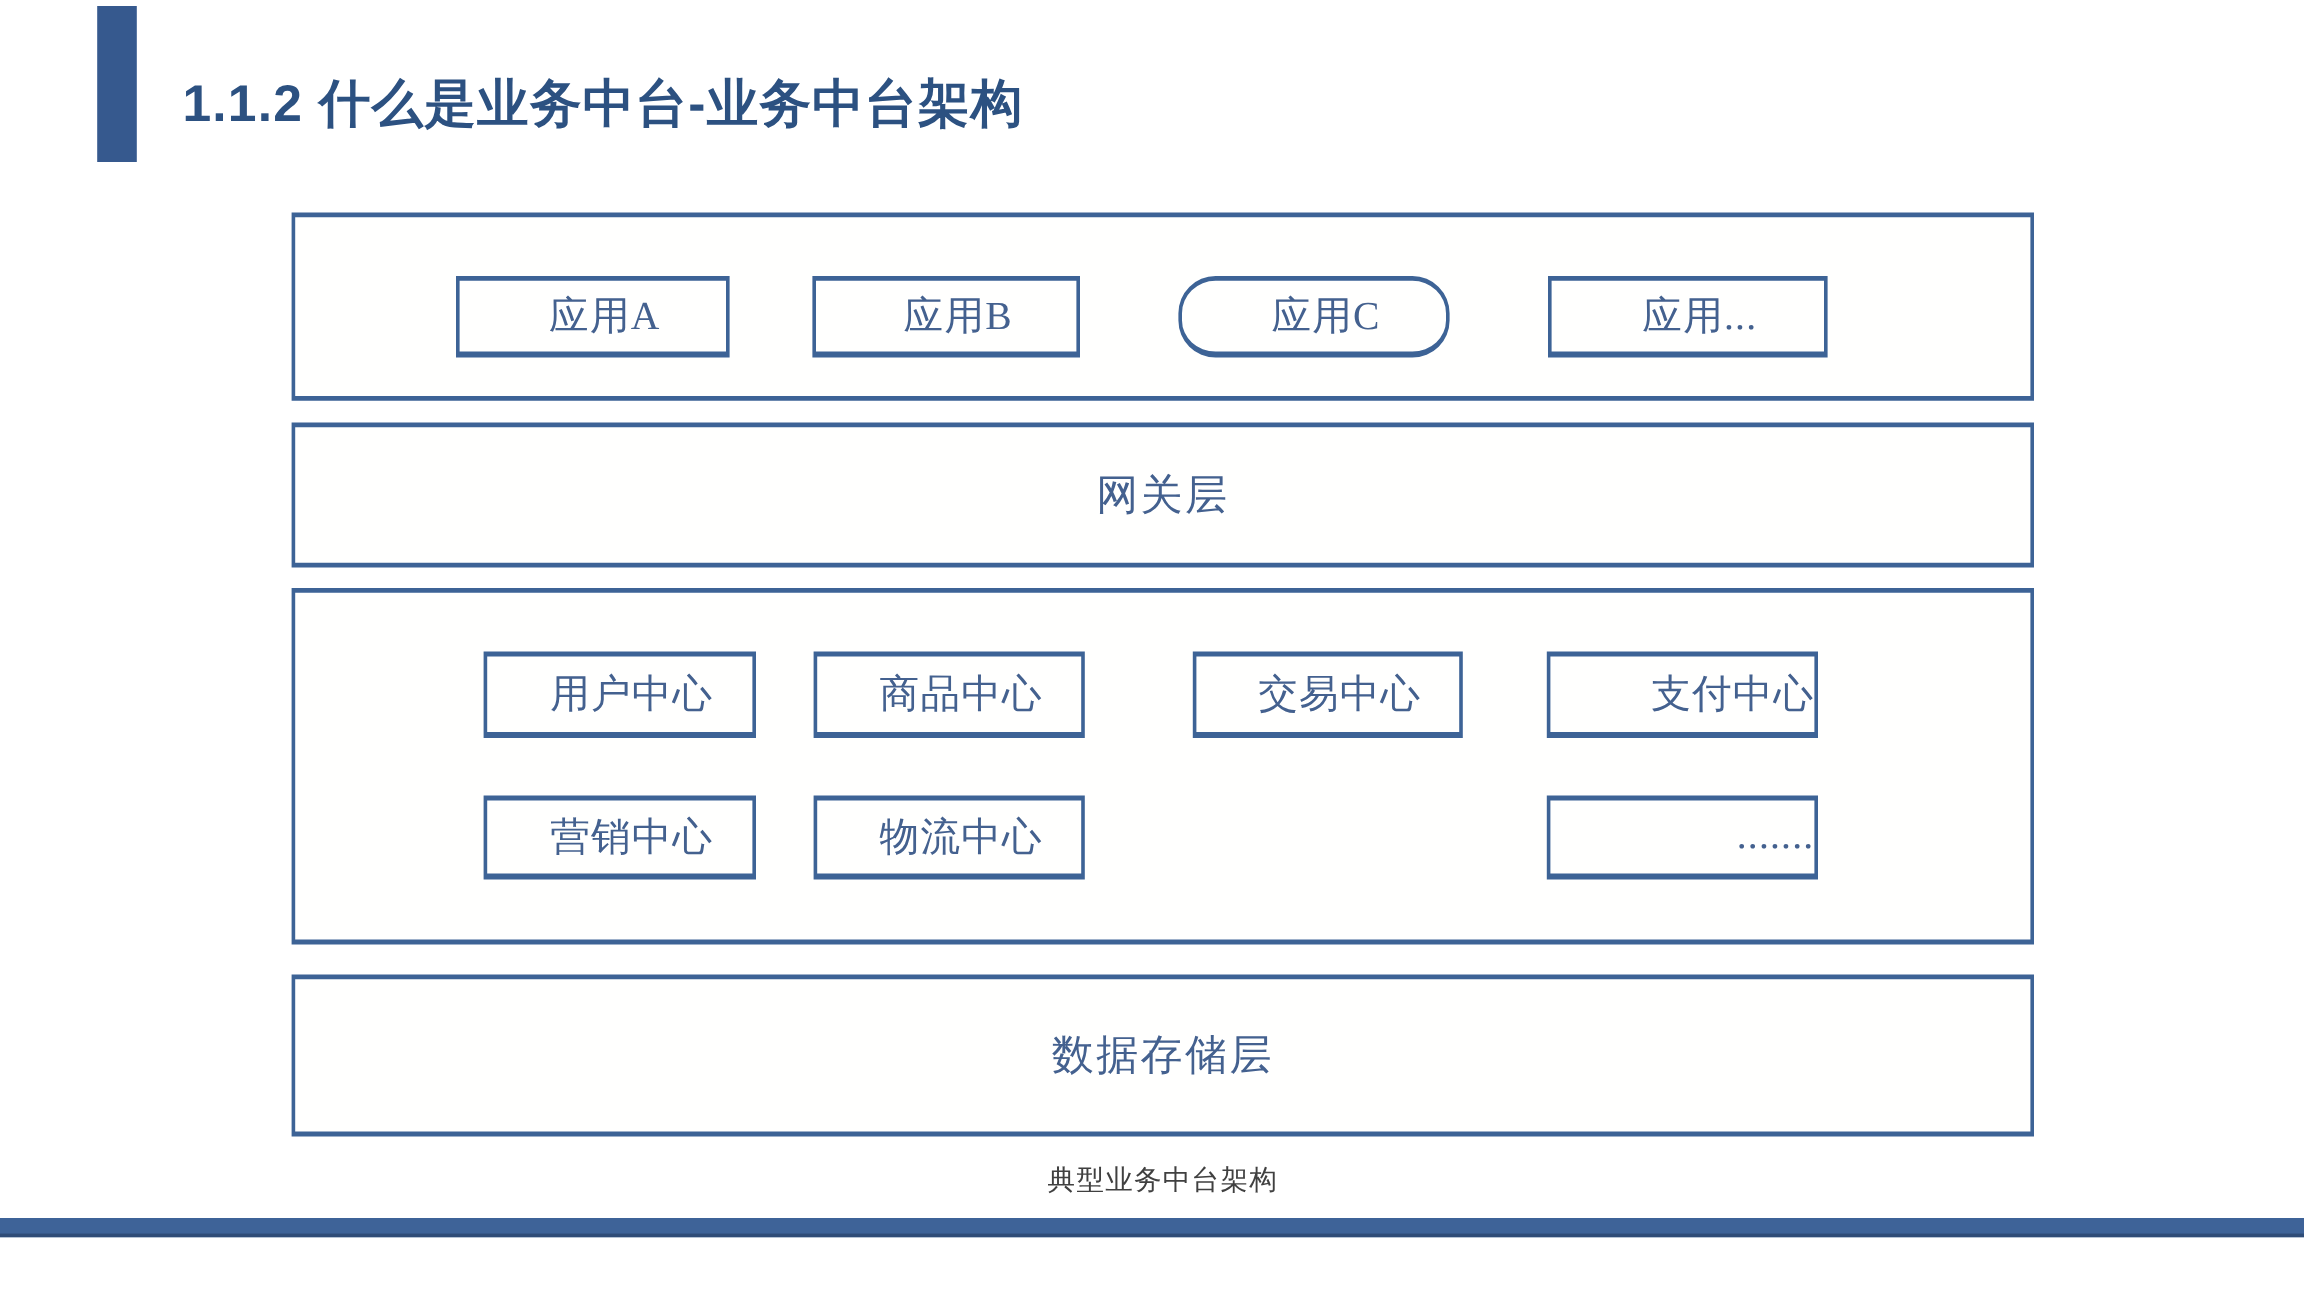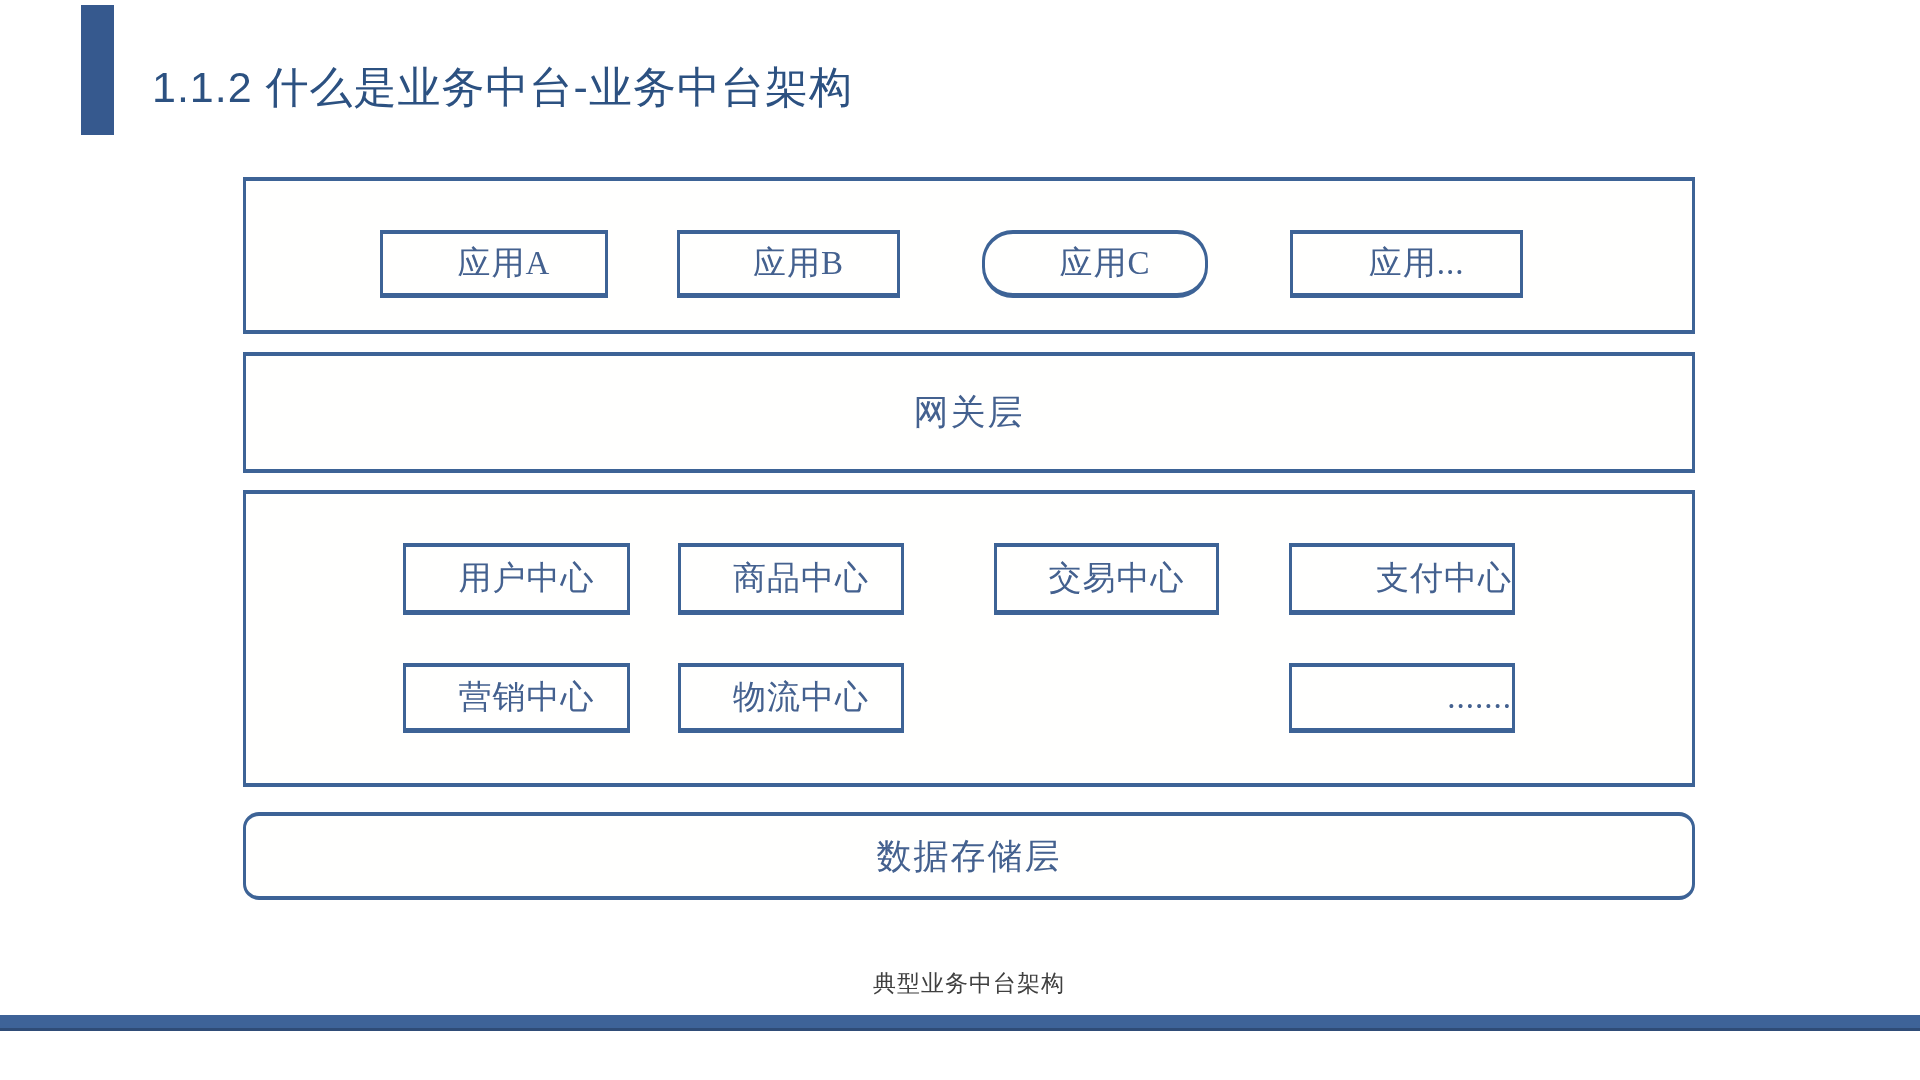--- a/index.html
+++ b/index.html
@@ -21,42 +21,42 @@
     top: 5px;
     width: 33px;
     height: 130px;
     background: #36598E;
   }
   .page-title {
     position: absolute;
     left: 152px;
     top: 64px;
     font-family: "Liberation Sans", sans-serif;
-    font-weight: normal;
+    font-weight: bold;
     font-size: 43px;
     line-height: 1.1;
     color: #2C5181;
     letter-spacing: 1px;
     white-space: nowrap;
   }
 
   
   .layer {
     position: absolute;
     left: 243px;
     width: 1452px;
     background: #FFFFFE;
     border: 3px solid #3D6396;
     border-top-width: 4px;
     border-bottom-width: 4px;
   }
   .layer-apps    { top: 177px; height: 157px; }
   .layer-gateway { top: 352px; height: 121px; display: flex; align-items: center; justify-content: center; }
   .layer-centers { top: 490px; height: 297px; }
-  .layer-storage { top: 812px; height: 88px; display: flex; align-items: center; justify-content: center; border-radius: 16px; }
+  .layer-storage { top: 812px; height: 135px; display: flex; align-items: center; justify-content: center; }
 
   .layer-label {
     font-family: "Liberation Serif", "DejaVu Serif", serif;
     font-size: 35px;
     color: #44618F;
     letter-spacing: 2px;
     white-space: nowrap;
   }
 
   

